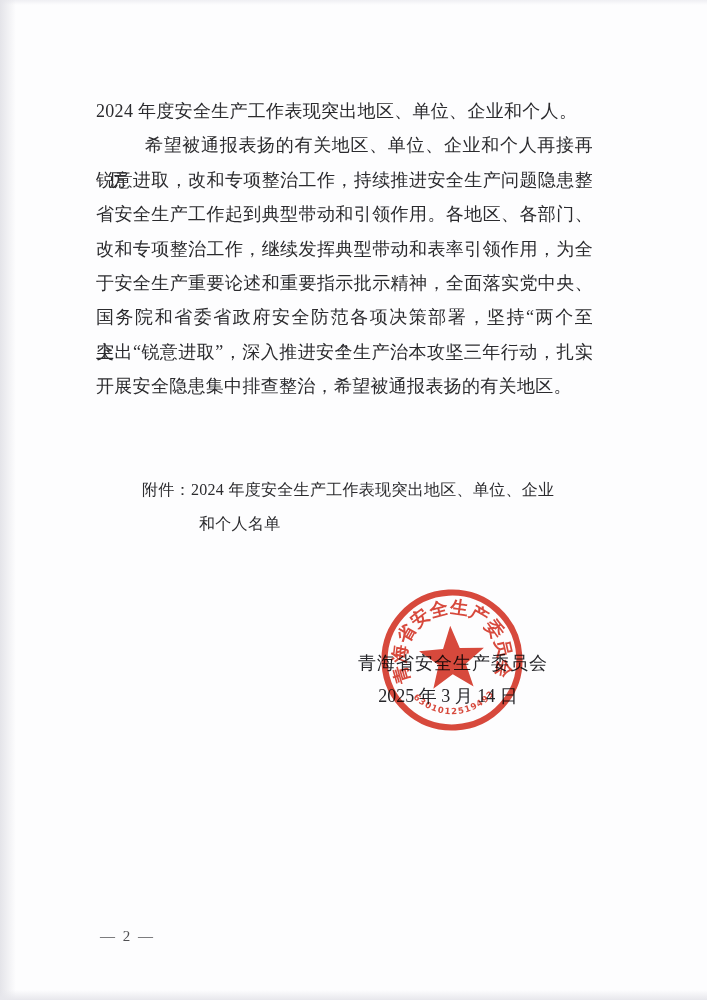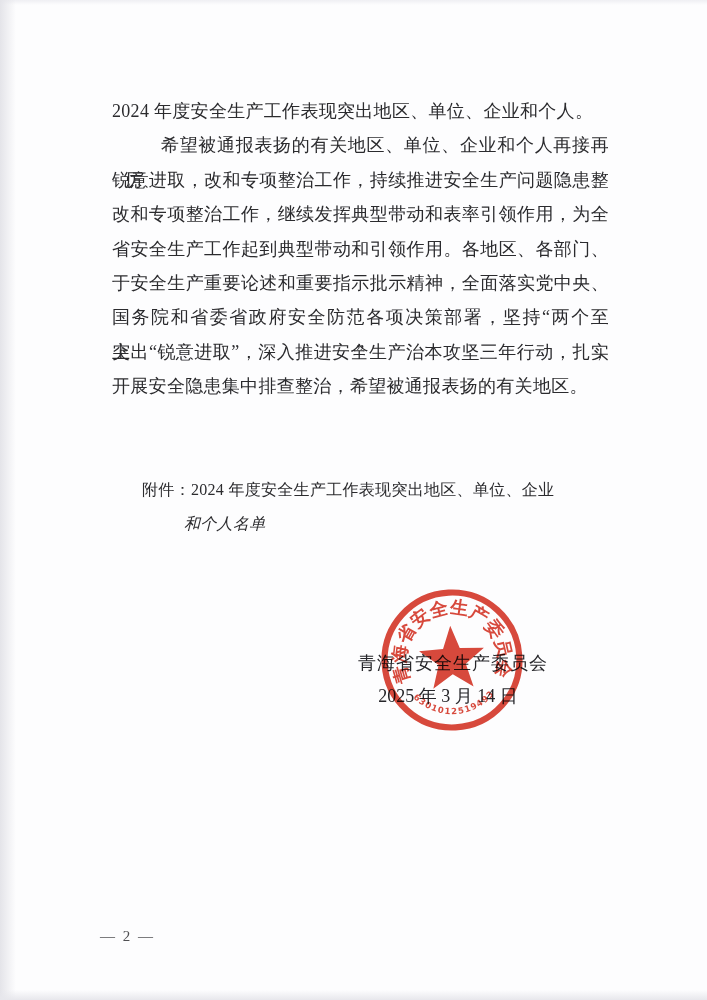--- a/index.html
+++ b/index.html
@@ -25,38 +25,38 @@
     background:linear-gradient(to top,#e7e7ec,rgba(255,255,255,0));
     pointer-events:none;
   }
   .edge-top{
     position:absolute;left:0;top:0;width:100%;height:5px;
     background:linear-gradient(to bottom,#efeff3,rgba(255,255,255,0));
     pointer-events:none;
   }
   
   .doc-body{
-    position:absolute;left:112px;top:94px;width:497px;
+    position:absolute;left:96px;top:94px;width:497px;
     font-size:18px;line-height:34.4px;color:#2b2b2e;
     letter-spacing:0.3px;
   }
   .doc-body .line{height:34.4px;white-space:nowrap;}
   .doc-body .line.jl{
     white-space:normal;
     text-align:justify;
     text-align-last:justify;
   }
   .doc-body .line.indent{text-indent:2em;margin-left:13px;}
   
   .attachment{
     position:absolute;left:142px;top:473px;width:480px;
     font-size:16px;line-height:34.4px;color:#2b2b2e;
     letter-spacing:0.3px;
   }
-  .attachment .a2{margin-left:42px;font-style:italic;}
+  .attachment .a2{margin-left:57px;}
   
   .sig-issuer{
     position:absolute;left:358px;top:651px;width:184px;
     font-size:18px;color:#26262a;letter-spacing:1px;
     text-align:center;white-space:nowrap;
   }
   .sig-date{
     position:absolute;left:368px;top:684px;width:160px;
     font-size:18px;color:#26262a;
     text-align:center;white-space:nowrap;
@@ -81,22 +81,22 @@
 <div class="page">
 
   <div class="edge-top"></div>
   <div class="edge-left"></div>
   <div class="edge-bottom"></div>
 
   <div class="doc-body">
     <div class="line">2024 年度安全生产工作表现突出地区、单位、企业和个人。</div>
     <div class="line jl indent">希望被通报表扬的有关地区、单位、企业和个人再接再厉、</div>
     <div class="line jl">锐意进取，改和专项整治工作，持续推进安全生产问题隐患整</div>
+    <div class="line jl">省安全生产工作起到典型带动和引领作用。各地区、各部门、</div>
     <div class="line jl">改和专项整治工作，继续发挥典型带动和表率引领作用，为全</div>
-    <div class="line jl">省安全生产工作起到典型带动和引领作用。各地区、各部门、</div>
     <div class="line jl">于安全生产重要论述和重要指示批示精神，全面落实党中央、</div>
     <div class="line jl">国务院和省委省政府安全防范各项决策部署，坚持“两个至上”，</div>
     <div class="line jl">突出“锐意进取”，深入推进安全生产治本攻坚三年行动，扎实</div>
     <div class="line">开展安全隐患集中排查整治，希望被通报表扬的有关地区。</div>
   </div>
 
   <div class="attachment">
     <div class="a1">附件：2024 年度安全生产工作表现突出地区、单位、企业</div>
     <div class="a2">和个人名单</div>
   </div>

